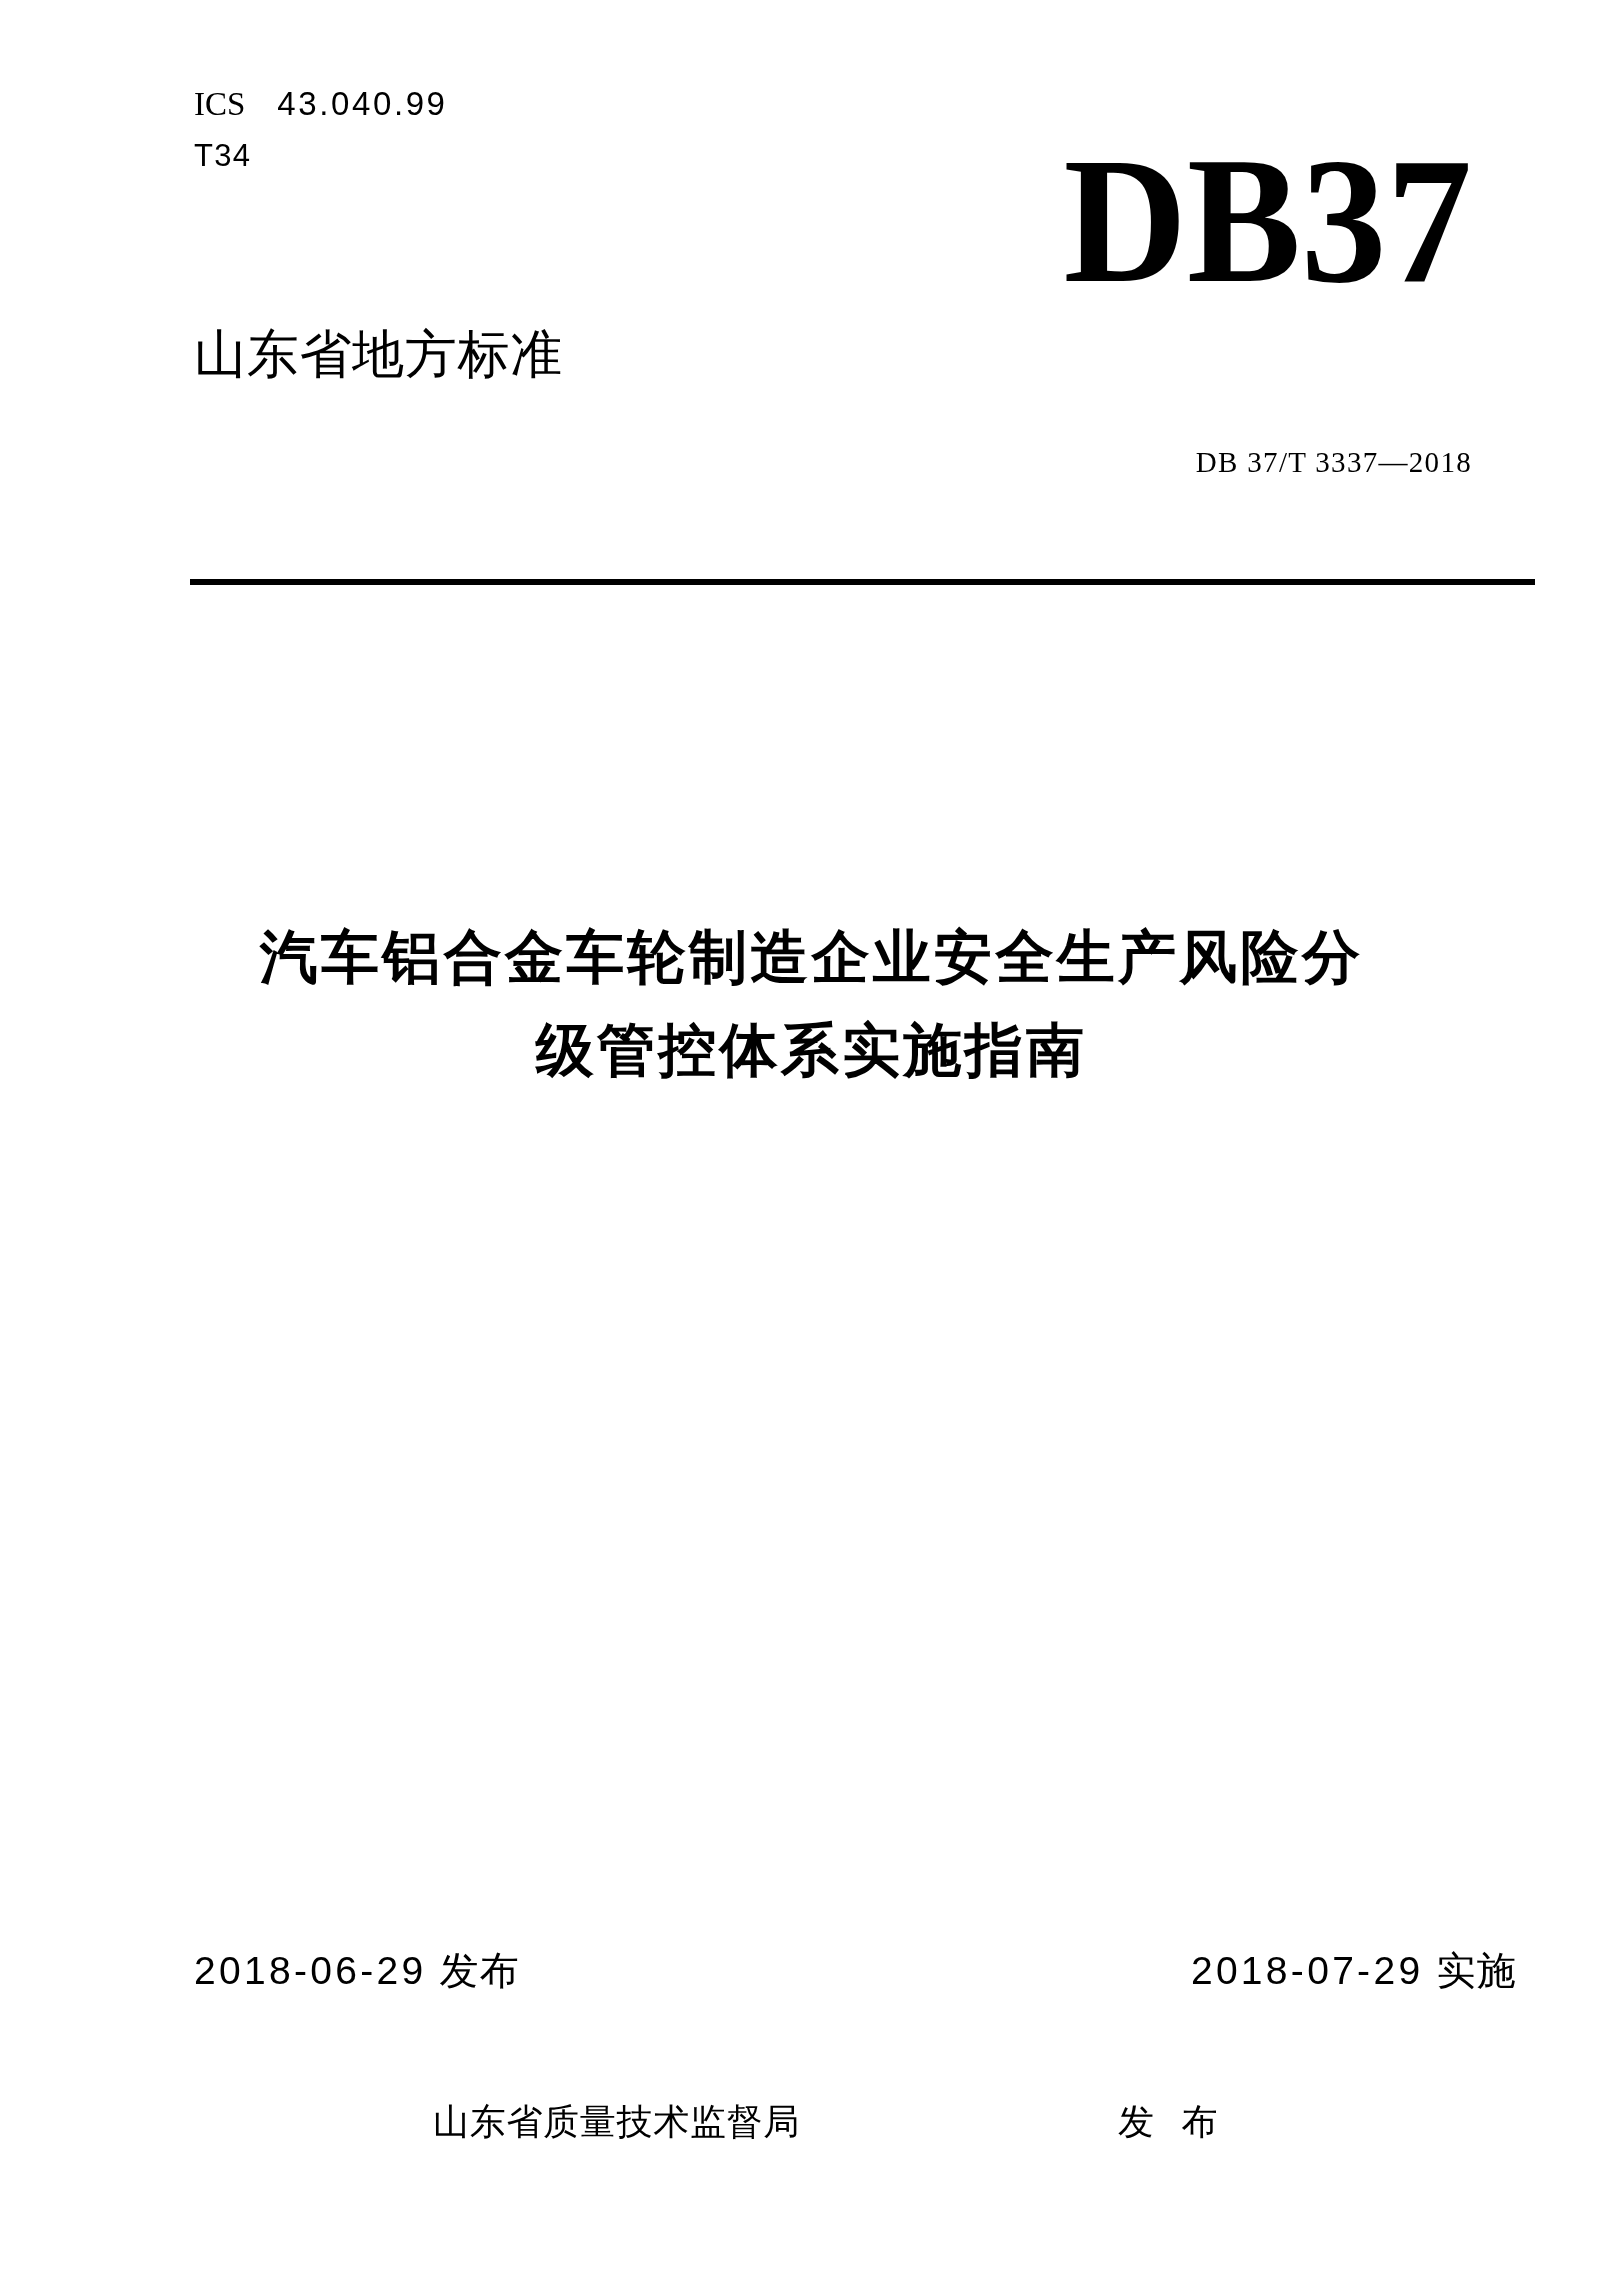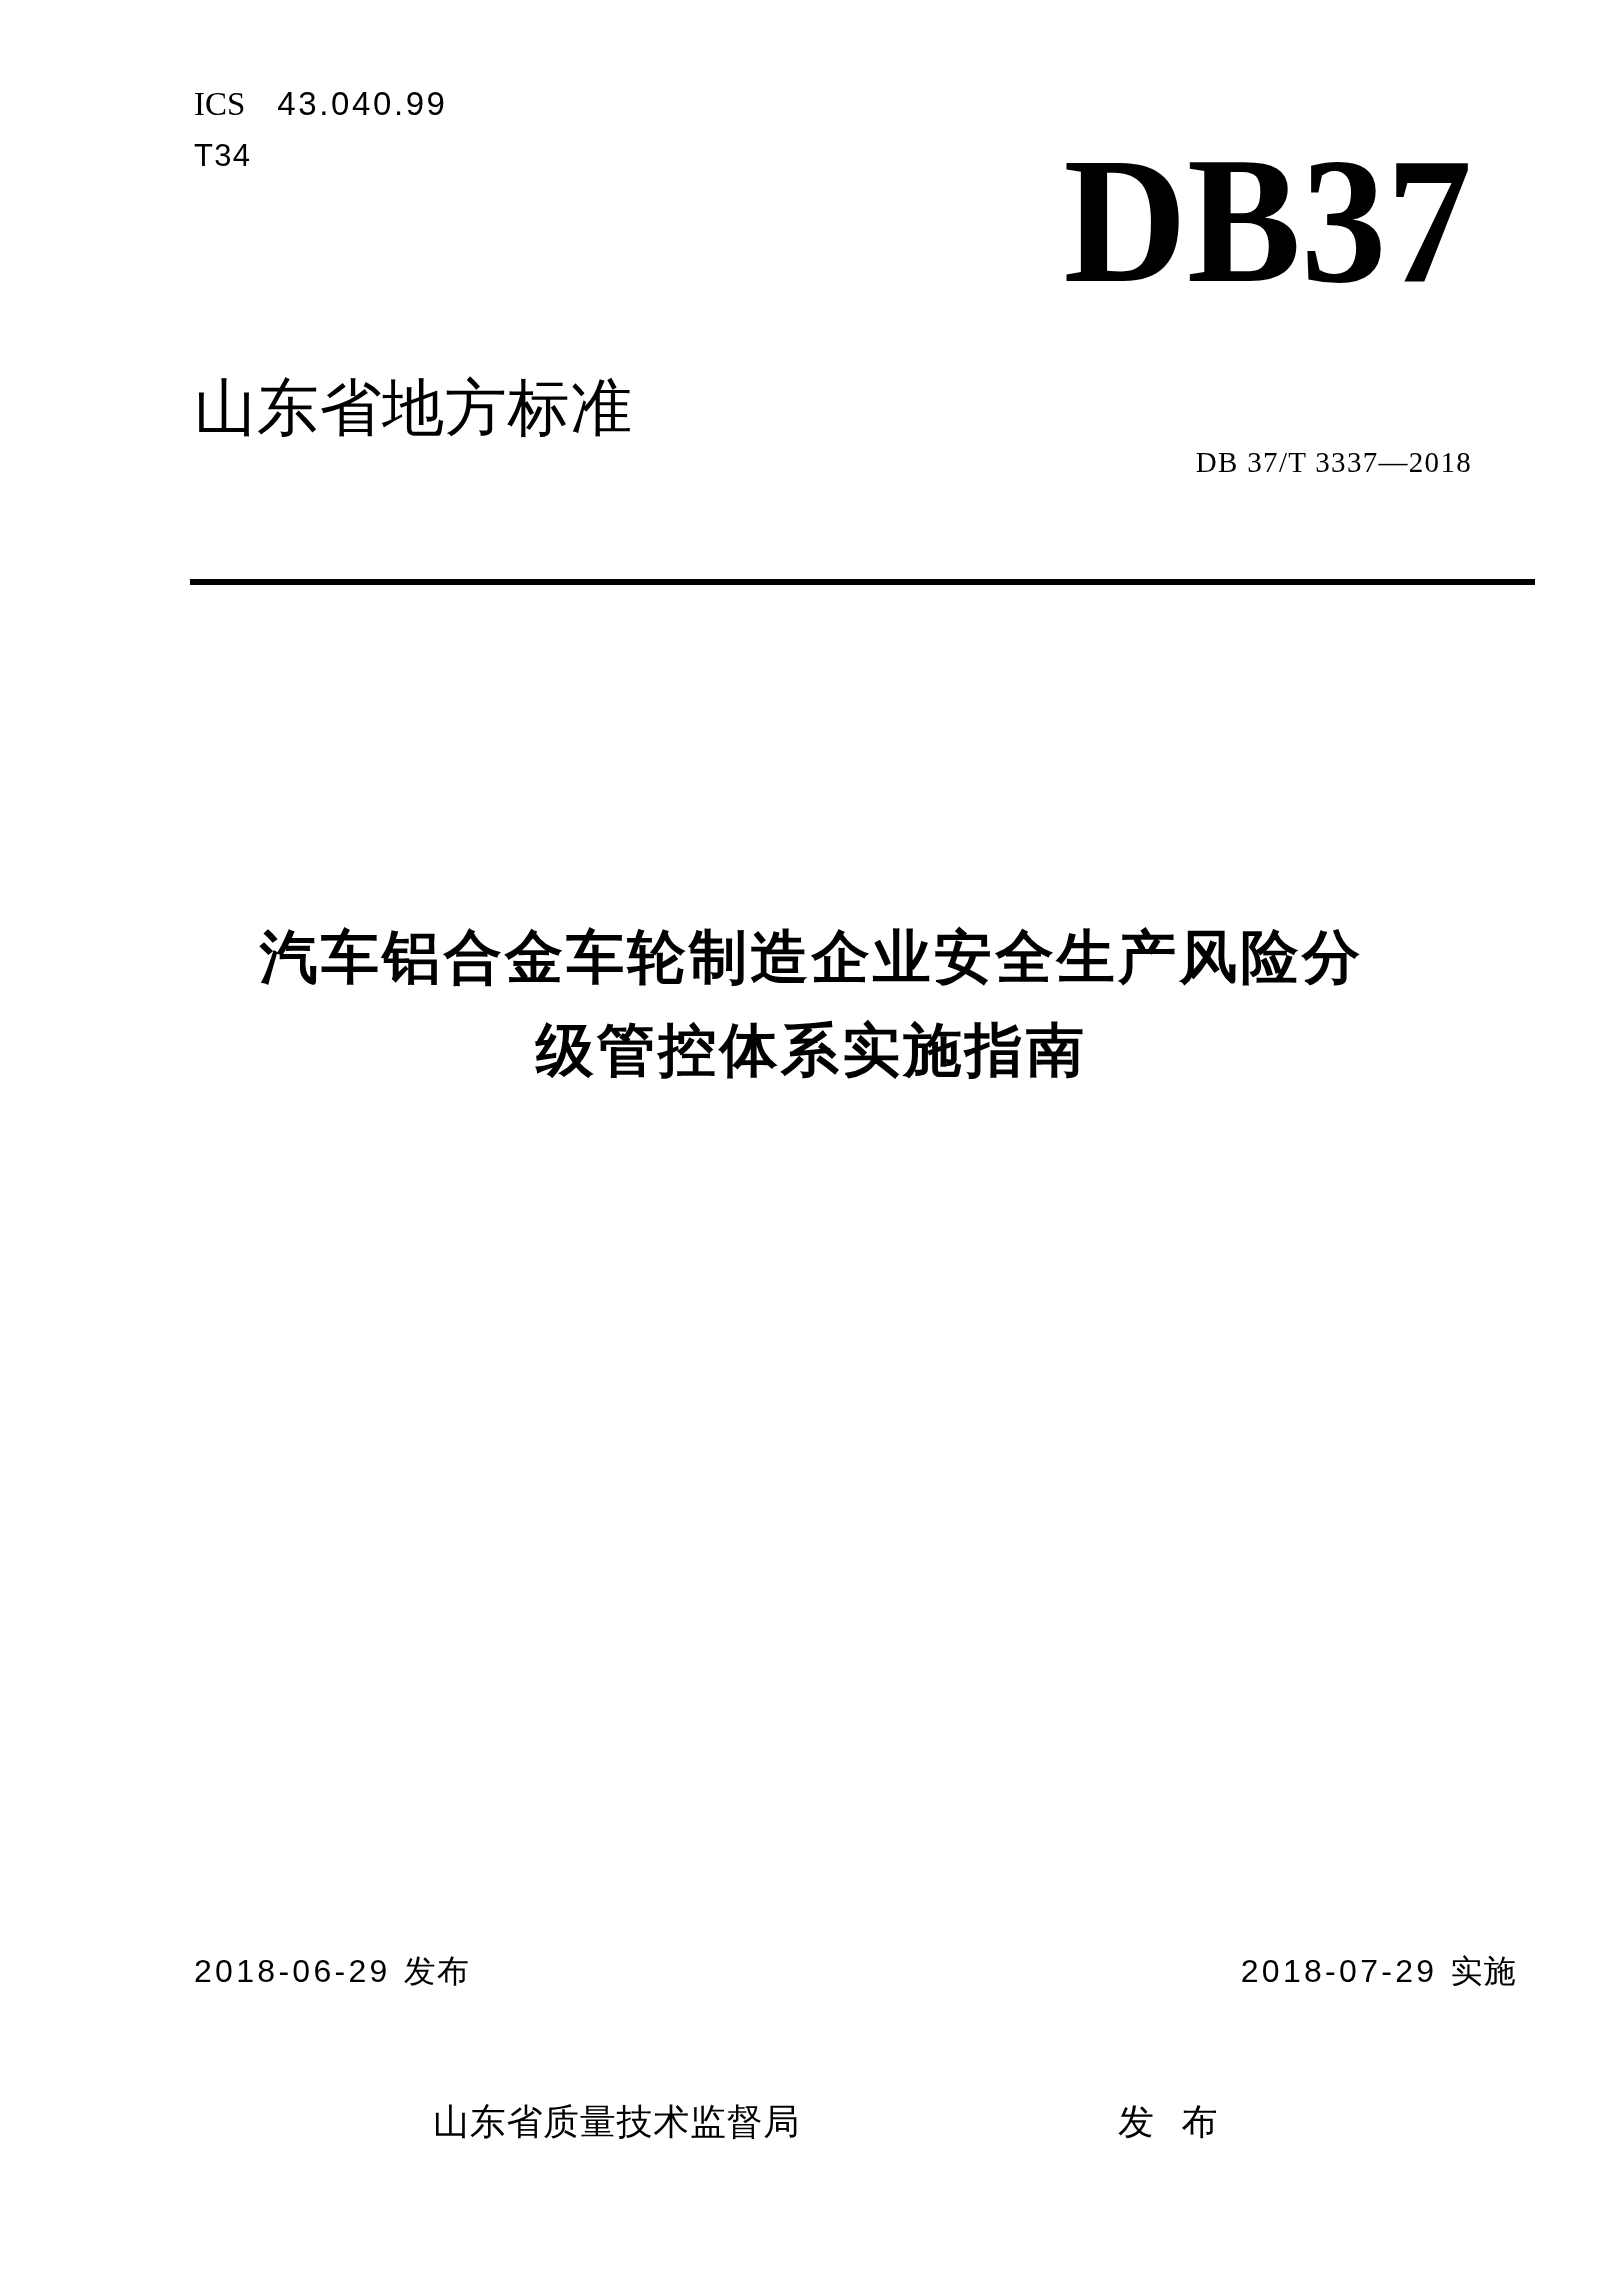--- a/index.html
+++ b/index.html
@@ -55,25 +55,24 @@
     transform: scaleX(0.95);
     transform-origin: top right;
     white-space: nowrap;
   }
 
   
   .standard-type {
     position: absolute;
     left: 194px;
     top: 326px;
-    font-size: 62px;
+    font-size: 52px;
     line-height: 1.1;
     letter-spacing: 0.7px;
     white-space: nowrap;
-    margin-top: 48px;
   }
 
   
   .standard-no {
     position: absolute;
     right: 151px;
     top: 445px;
     font-family: "Liberation Serif", serif;
     font-size: 29px;
     line-height: 1.2;
@@ -105,21 +104,21 @@
     white-space: nowrap;
   }
 
   
   .date-row {
     position: absolute;
     left: 0;
     right: 0;
     top: 1945px;
     height: 52px;
-    font-size: 32px;
+    font-size: 39px;
     line-height: 52px;
     white-space: nowrap;
     padding-left: 12px;
   }
   .date-issue { position: absolute; left: 194px; }
   .date-impl  { position: absolute; right: 106px; }
   .date-text  { letter-spacing: 3.3px; }
   .date-label { margin-left: 13px; letter-spacing: 1.3px; }
 
   

